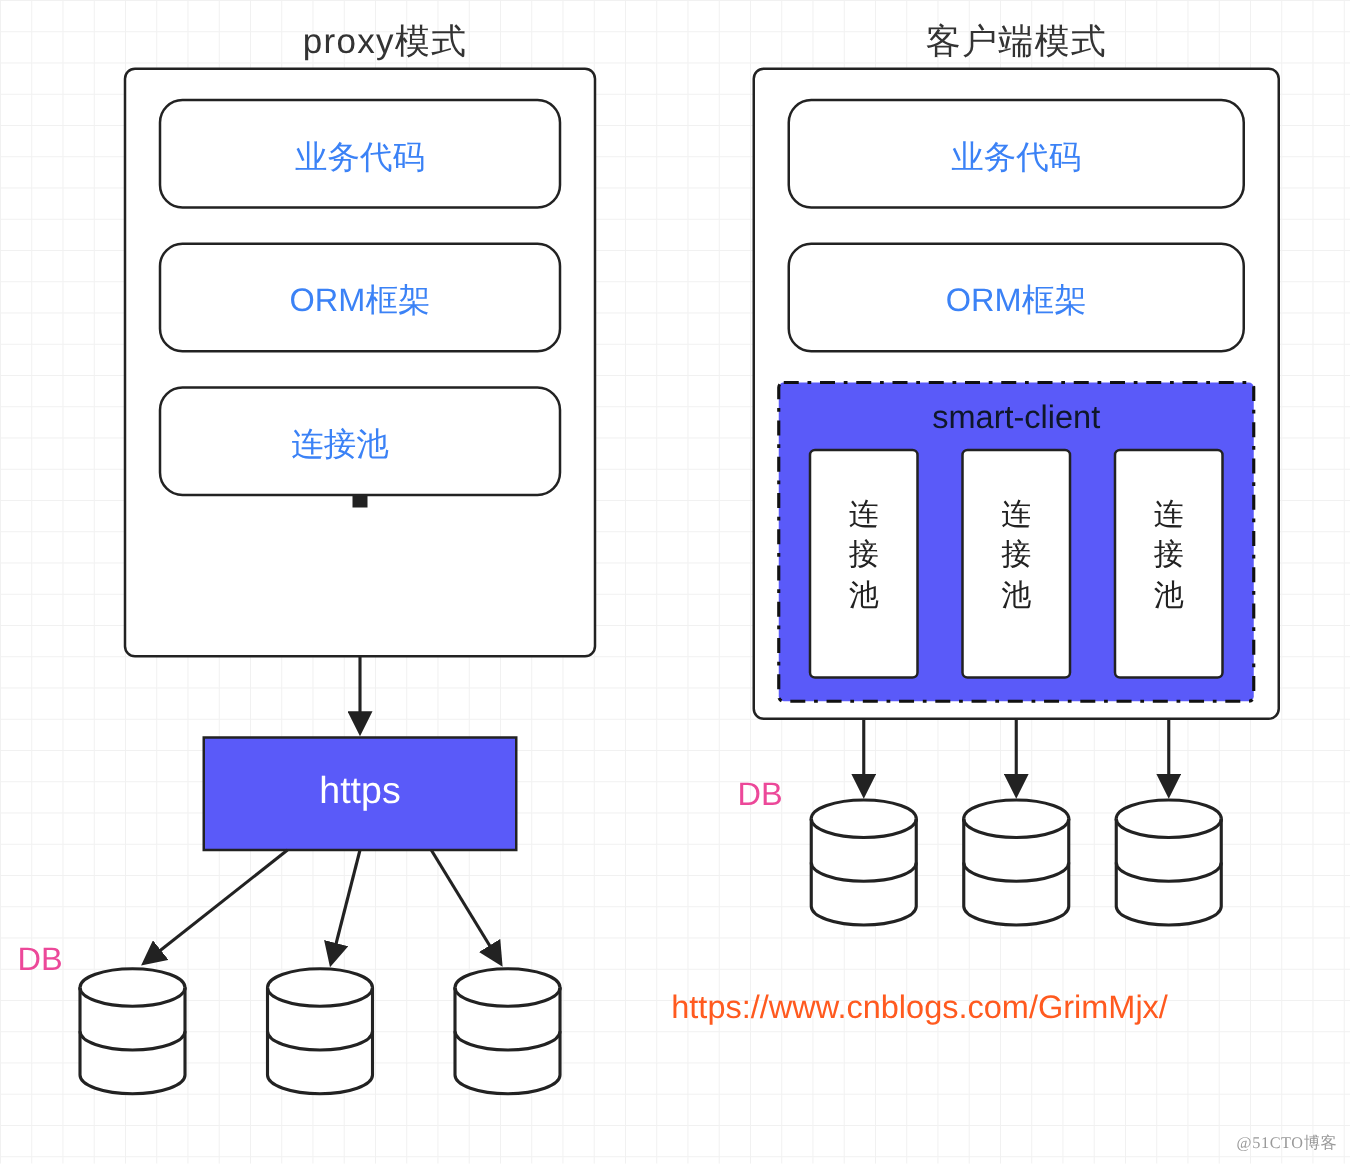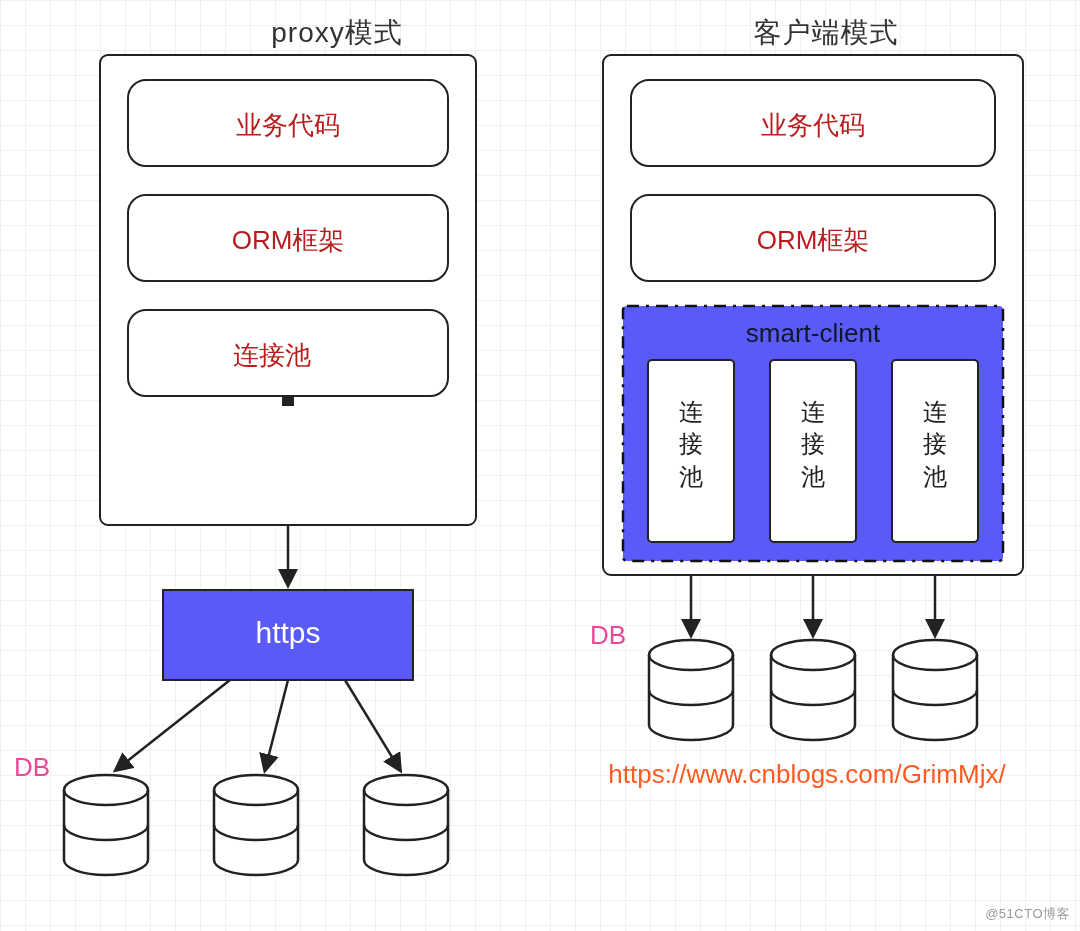--- a/index.html
+++ b/index.html
@@ -15,29 +15,29 @@
     position:absolute;inset:0;
     background-image:
       linear-gradient(#e0e0e0 1px,transparent 1px),
       linear-gradient(90deg,#e0e0e0 1px,transparent 1px);
     background-size:25px 25px;
     opacity:.45;
   }
   svg{position:absolute;inset:0}
   .label{position:absolute;text-align:center;white-space:pre}
   .title{font-size:28px;color:#333;letter-spacing:1px}
-  .box-text{font-size:26px;color:#b91c1c}
+  .box-text{font-size:26px;color:#3b82f6}
   .proxy-text{font-size:30px;color:#fff}
   .smart-text{font-size:26px;color:#0f172a}
   .pool-v{font-size:24px;color:#222;line-height:1.35}
   .db-text{font-size:26px;color:#ec4899}
   .url{font-size:26px;color:#ff5a1f}
   .watermark{
     position:absolute;right:10px;bottom:8px;
-    font-size:13px;color:#999;letter-spacing:0.5px;
+    font-size:13px;color:#999;letter-spacing:0.5px;font-family:Liberation Serif, serif;
   }
 </style>
 </head>
 <body>
 
 <div class="grid"></div>
 
 <svg viewBox="0 0 1080 931">
   <defs>
     <marker id="arrow" viewBox="0 0 10 10" refX="8" refY="5" markerWidth="8" markerHeight="8" orient="auto-start-reverse">
@@ -104,22 +104,22 @@
     <path d="M771 690 a42 15 0 0 0 84 0" fill="none"></path>
     <path d="M771 655 a42 15 0 0 0 84 0" fill="none"></path>
 
     <ellipse cx="935" cy="655" rx="42" ry="15"></ellipse>
     <path d="M893 655 v70 a42 15 0 0 0 84 0 v-70"></path>
     <path d="M893 690 a42 15 0 0 0 84 0" fill="none"></path>
     <path d="M893 655 a42 15 0 0 0 84 0" fill="none"></path>
   </g>
 </svg>
 
-<div class="label title" style="left:113px;top:14px;width:448px">proxy模式</div>
-<div class="label title" style="left:616px;top:14px;width:420px">客户端模式</div>
+<div class="label title" style="left:84px;top:14px;width:448px">proxy模式</div>
+<div class="label title" style="left:603px;top:14px;width:420px">客户端模式</div>
 
 <div class="label box-text" style="left:128px;top:108px;width:320px">业务代码</div>
 <div class="label box-text" style="left:128px;top:223px;width:320px">ORM框架</div>
 <div class="label box-text" style="left:128px;top:338px;width:288px">连接池</div>
 
 <div class="label proxy-text" style="left:163px;top:616px;width:250px">https</div>
 <div class="label db-text" style="left:14px;top:752px">DB</div>
 
 <div class="label box-text" style="left:631px;top:108px;width:364px">业务代码</div>
 <div class="label box-text" style="left:631px;top:223px;width:364px">ORM框架</div>
@@ -130,15 +130,15 @@
 池</div>
 <div class="label pool-v" style="left:770px;top:396px;width:86px">连
 接
 池</div>
 <div class="label pool-v" style="left:892px;top:396px;width:86px">连
 接
 池</div>
 
 <div class="label db-text" style="left:590px;top:620px">DB</div>
 
-<div class="label url" style="left:537px;top:759px;width:540px;text-align:center">https://www.cnblogs.com/GrimMjx/</div>
+<div class="label url" style="left:537px;top:790px;width:540px;text-align:left">https://www.cnblogs.com/GrimMjx/</div>
 
 <div class="watermark">@51CTO博客</div>
 
 </body></html>

